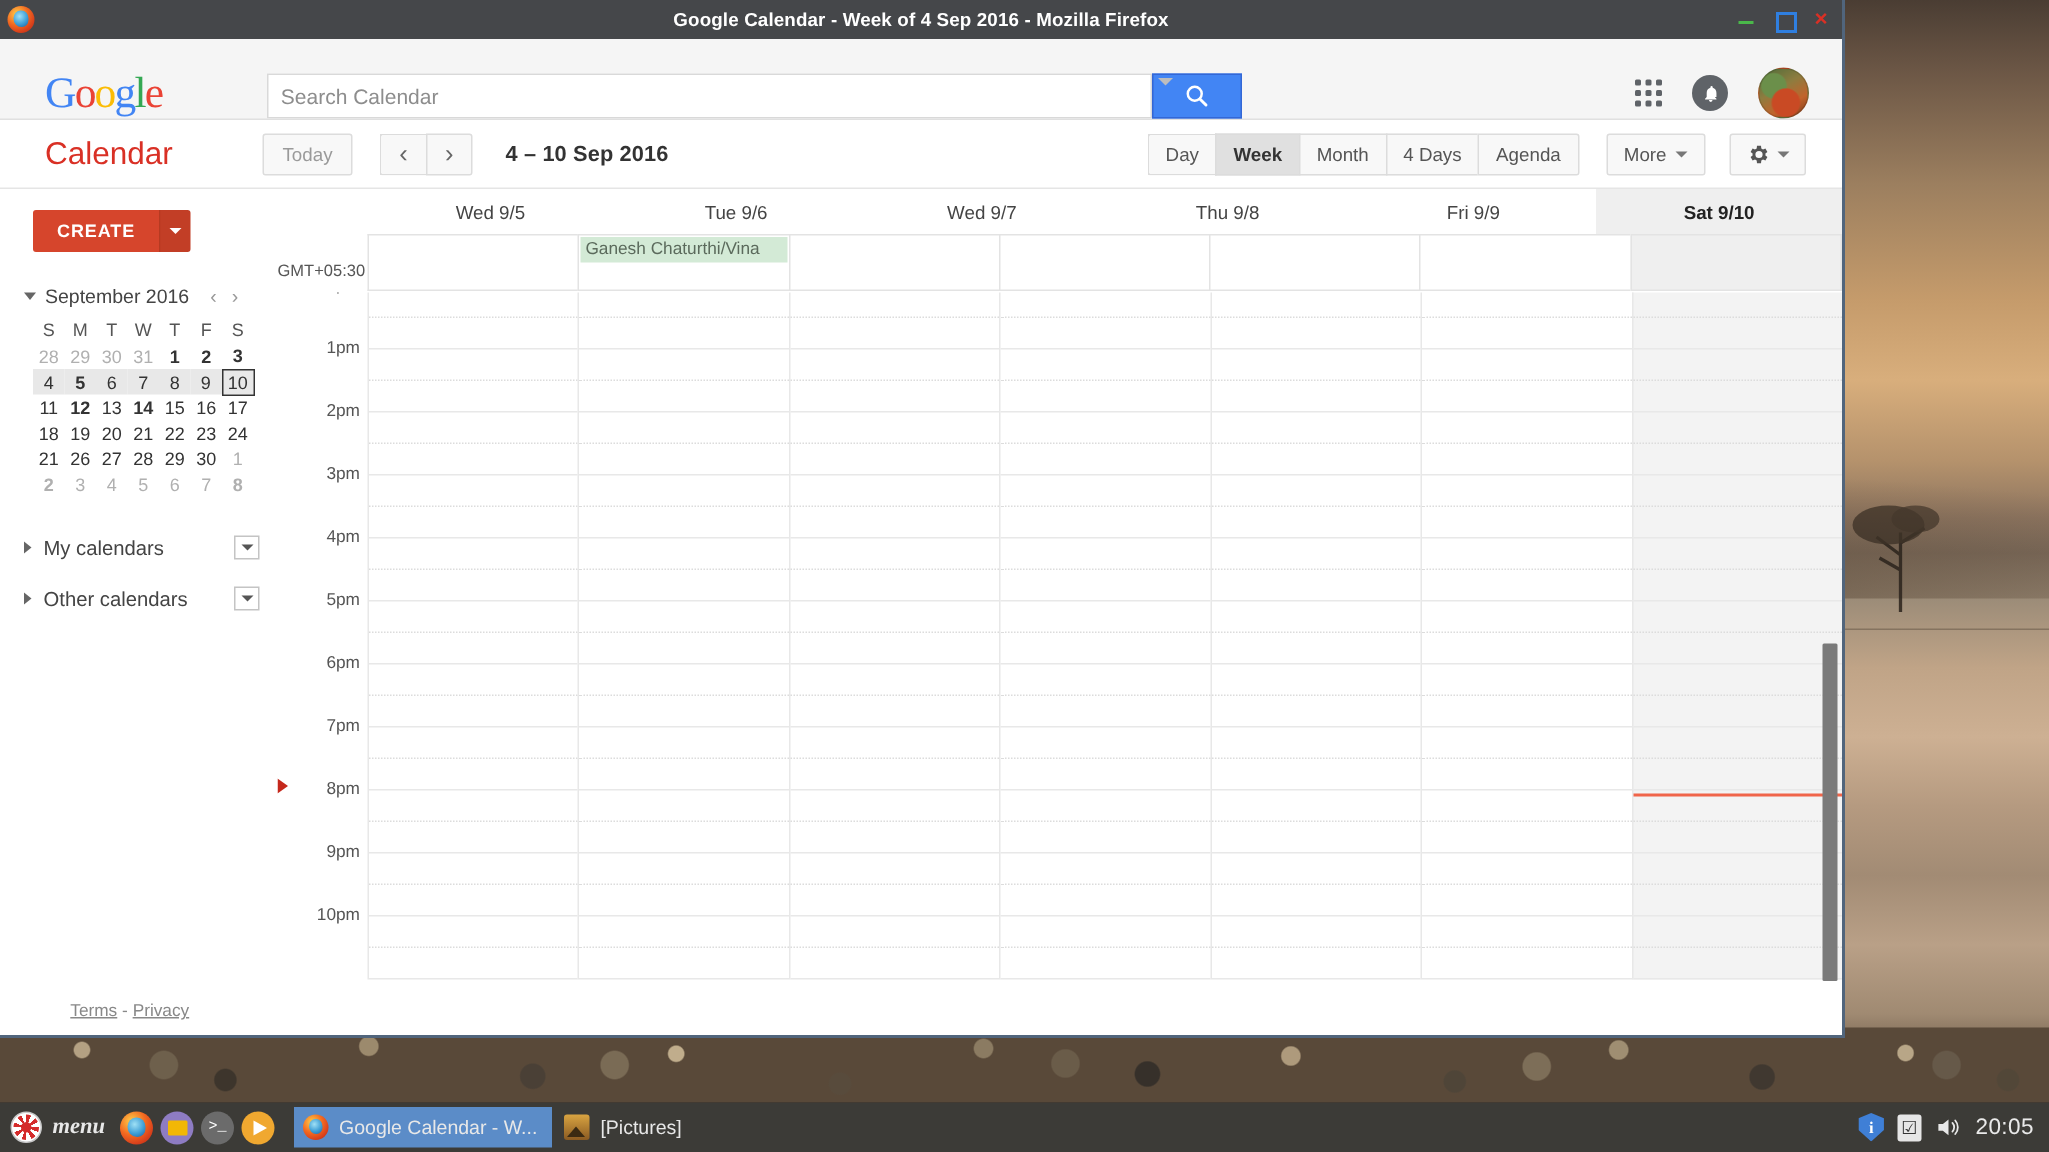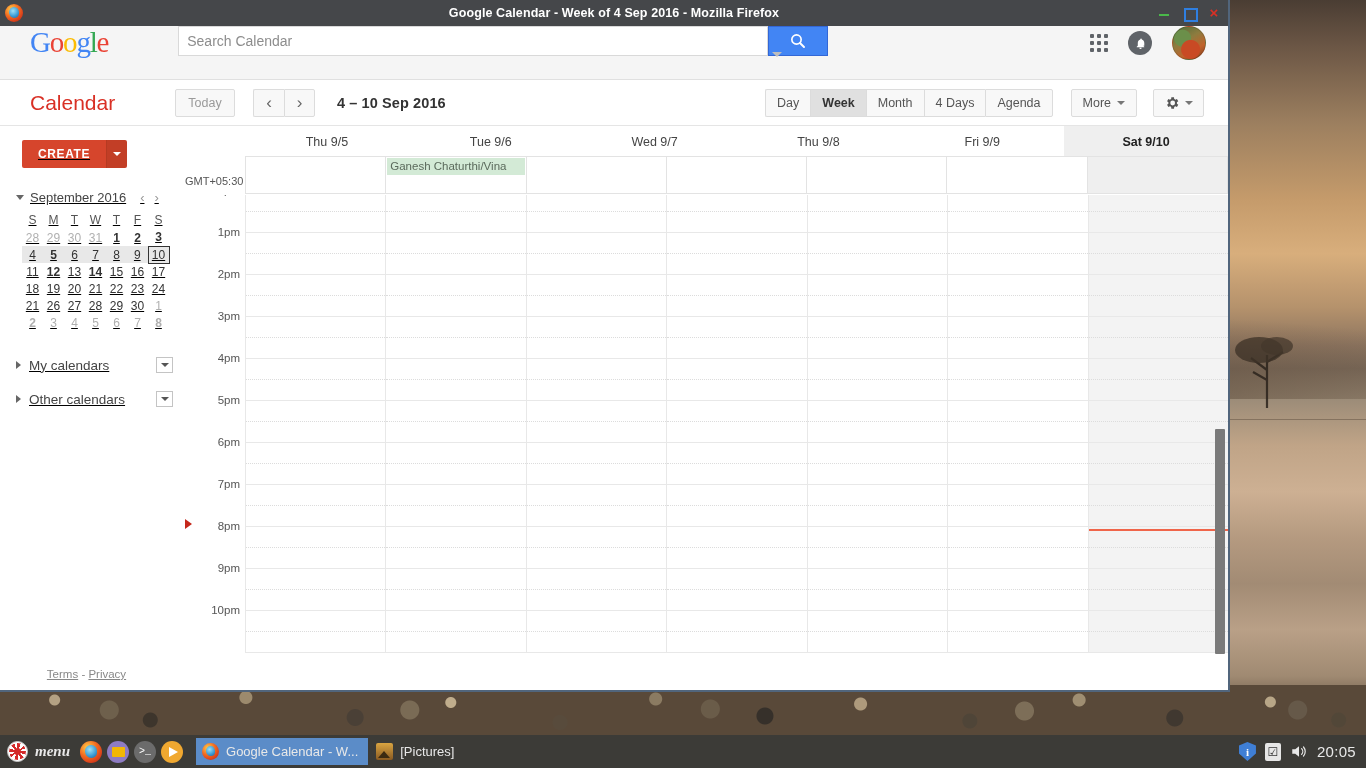--- a/index.html
+++ b/index.html
@@ -102,21 +102,21 @@
     gap: 13px; position: relative; z-index: 2;
   }
   .wc { width: 12px; height: 12px; position: relative; cursor: pointer; }
   .wc-min::after { content:""; position:absolute; left:1px; top:7px; width:10px; height:2px; background:#4ab84a; }
   .wc-max::after { content:""; position:absolute; left:1px; top:1px; width:10px; height:10px; border:2px solid #2f7fe0; }
   .wc-close { color:#d93025; font-size:15px; line-height:12px; font-weight:bold; text-align:center; }
 
   
   #gbar {
     height: 54px; background: #f5f5f5; border-bottom: 1px solid #e0e0e0;
-    display: flex; align-items: flex-start; flex: none; position: relative;
+    display: flex; align-items: flex-end; flex: none; position: relative;
   }
   #google-logo {
     margin-left: 30px; font-size: 29px; letter-spacing: -1.2px;
     font-family: "Liberation Serif", serif;
   }
   #google-logo .b { color:#4285F4; } #google-logo .r { color:#EA4335; }
   #google-logo .y { color:#FBBC05; } #google-logo .g { color:#34A853; }
   #search-wrap { margin-left: 70px; display:flex; align-items:stretch; height:30px; }
   #search-input {
     width: 590px; height: 30px; border: 1px solid #d9d9d9; background:#fff;
@@ -173,21 +173,21 @@
   #viewgrp .gbtn:last-child { border-radius:0 2px 2px 0; border-right:1px solid #dcdcdc; }
   #viewgrp .gbtn.active { background:#e0e0e0; color:#333; font-weight:bold; }
   #more-btn { margin-left:18px; padding:0 11px; }
   #gear-btn { margin-left:16px; margin-right:24px; padding:0 10px; gap:5px; }
   .caret-dn { width:0;height:0;border-left:4px solid transparent;border-right:4px solid transparent;
               border-top:4px solid #777; display:inline-block; }
 
   
   #calbody { flex:1; display:flex; min-height:0; background:#fff; }
 
-  #sidebar { width:185px; flex:none; position:relative; background:#fff;text-decoration:underline; }
+  #sidebar { width:185px; flex:none; position:relative; background:#fff; }
   #create-row { display:flex; margin:14px 0 0 22px; }
   #create-btn {
     background:#d6452c; color:#fff; font-size:12px; font-weight:bold; letter-spacing:.6px;
     padding:0 16px; height:28px; display:flex;align-items:center; cursor:pointer;
     border-radius:2px 0 0 2px;
   }
   #create-caret {
     background:#c23e26; width:21px; height:28px; display:flex;align-items:center;justify-content:center;
     border-radius:0 2px 2px 0; cursor:pointer; border-left:1px solid #b63a22;
   }
@@ -531,21 +531,21 @@
       <div id="footer-links">
         <a>Terms</a>
         <span>-</span>
         <a>Privacy</a>
       </div>
     </div>
 
     <div id="gridarea">
       <div id="dayhead-row">
         <div id="dayhead-gutter"></div>
-          <div class="dayhead">Thu 9/5</div>
+          <div class="dayhead">Wed 9/5</div>
           <div class="dayhead">Tue 9/6</div>
           <div class="dayhead">Wed 9/7</div>
           <div class="dayhead">Thu 9/8</div>
           <div class="dayhead">Fri 9/9</div>
           <div class="dayhead today">Sat 9/10</div>
         </div>
 
       <div id="allday-row">
         <div id="allday-gutter">GMT+05:30</div>
       <div class="allday-cell"></div>

